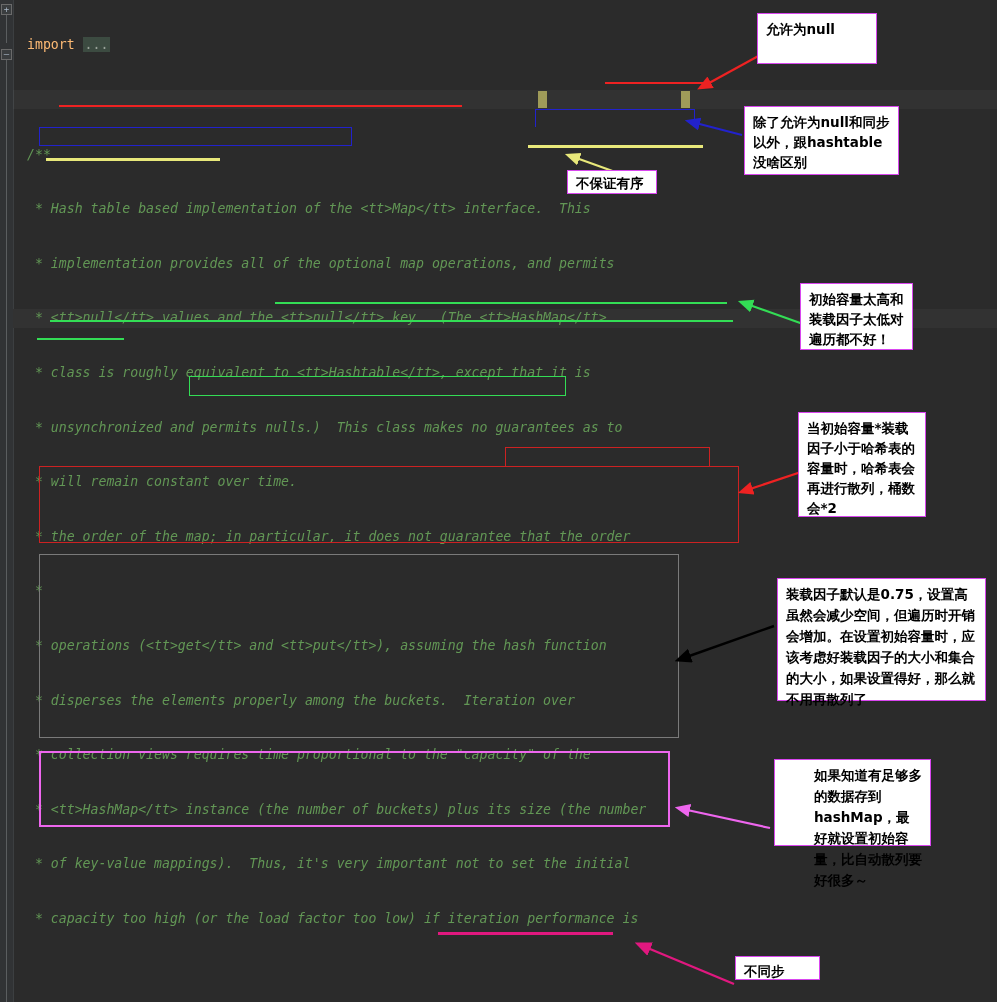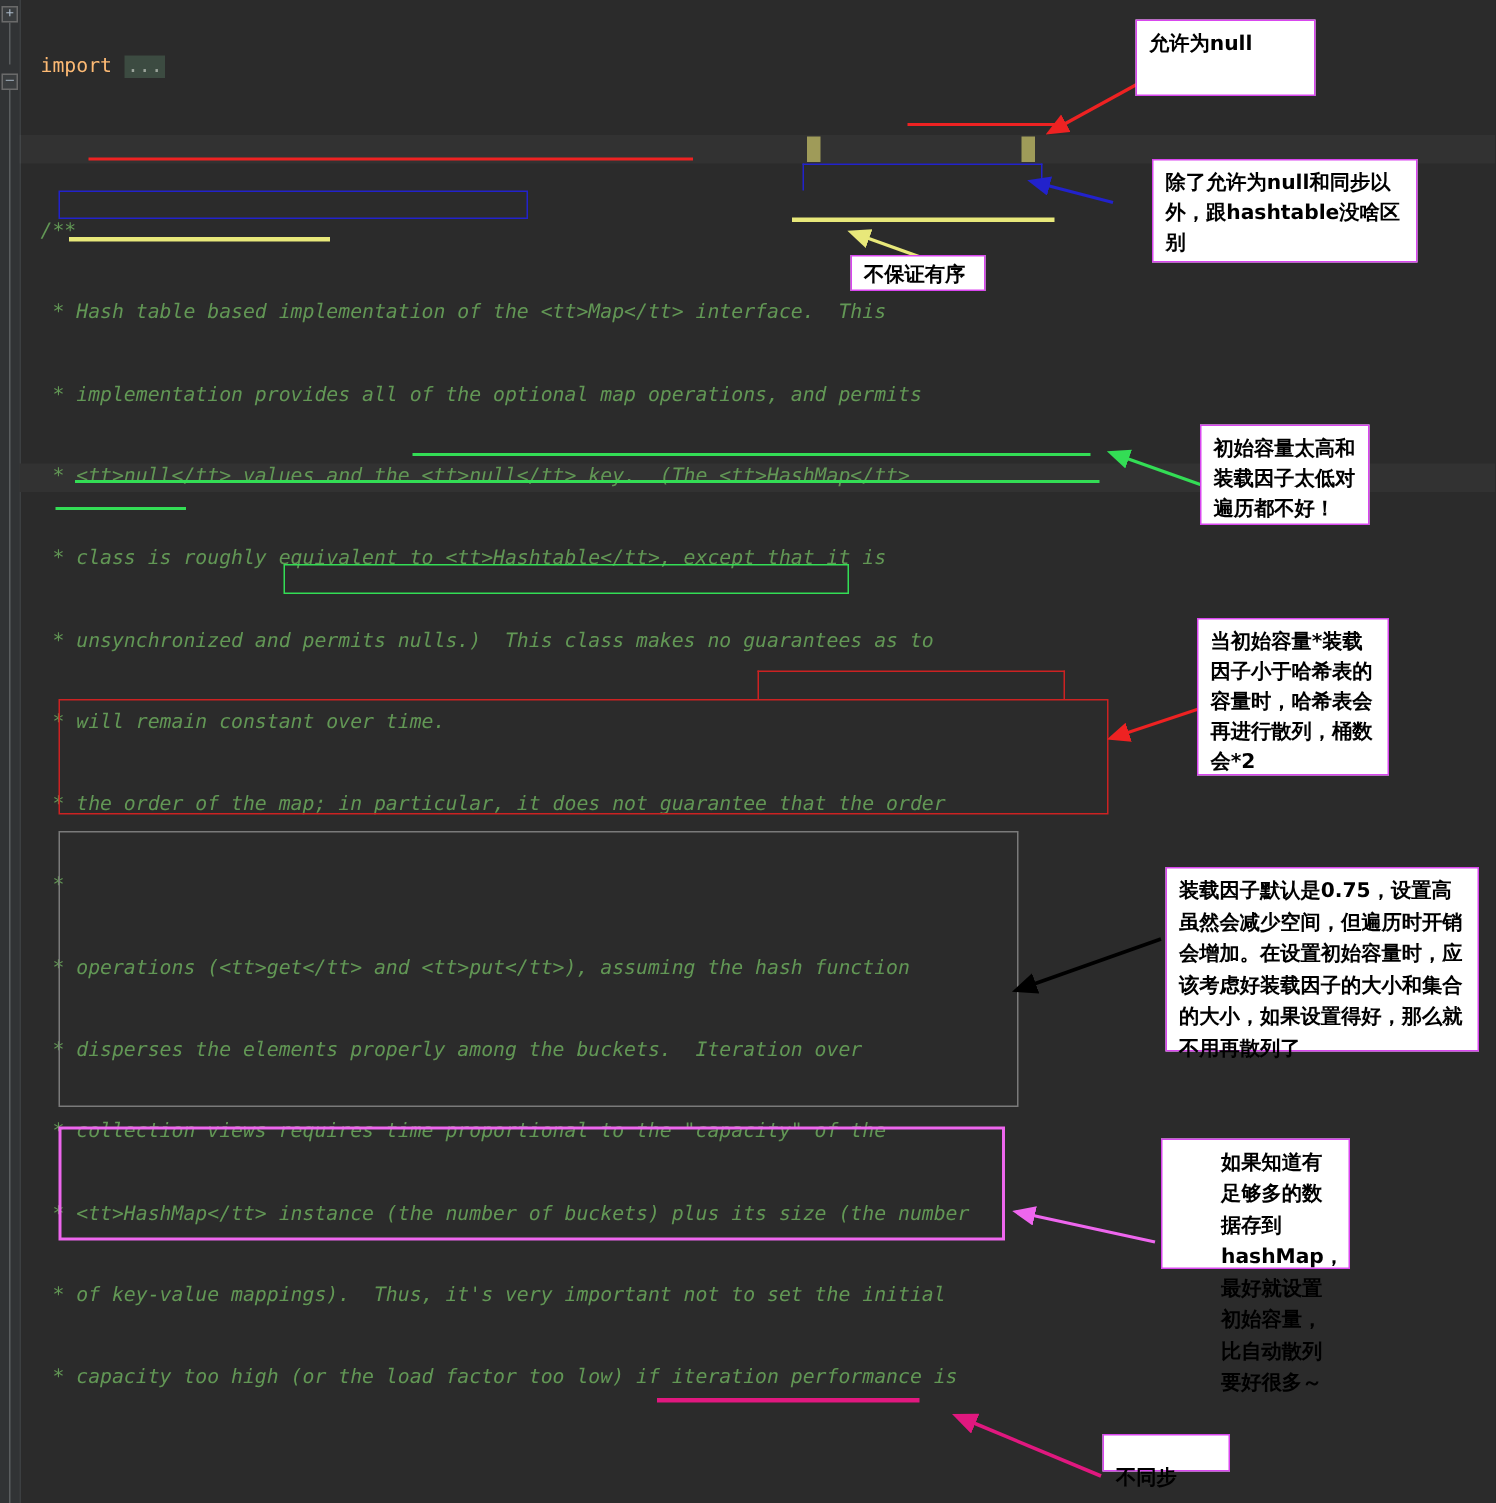--- a/index.html
+++ b/index.html
@@ -236,26 +236,26 @@
     <defs>
         <marker id="ah-pnk" markerWidth="7" markerHeight="7" refX="5.5" refY="3" orient="auto">
       <path d="M0,0 L7,3 L0,6 z" fill="#e0187f"></path>
         </marker>
       </defs>
     <line x1="102" y1="46" x2="6" y2="6" stroke="#e0187f" stroke-width="2.4" marker-end="url(#ah-pnk)"></line>
   </svg>
 
   <div class="note" style="left:757px;top:13px;width:120px;height:51px;">允许为null</div>
 
-  <div class="note" style="left:744px;top:106px;width:177px;height:69px;line-height:20px;margin-left:24px;">除了允许为null和同步以外，跟hashtable没啥区别</div>
+  <div class="note" style="left:744px;top:106px;width:155px;height:69px;line-height:20px;">除了允许为null和同步以外，跟hashtable没啥区别</div>
 
   <div class="note" style="left:567px;top:170px;width:90px;height:24px;padding-top:2px;">不保证有序</div>
 
   <div class="note" style="left:800px;top:283px;width:113px;height:67px;line-height:20px;">初始容量太高和装载因子太低对遍历都不好！</div>
 
   <div class="note" style="left:798px;top:412px;width:128px;height:105px;line-height:20px;">当初始容量*装载因子小于哈希表的容量时，哈希表会再进行散列，桶数会*2</div>
 
   <div class="note" style="left:777px;top:578px;width:209px;height:123px;line-height:21px;">装载因子默认是0.75，设置高虽然会减少空间，但遍历时开销会增加。在设置初始容量时，应该考虑好装载因子的大小和集合的大小，如果设置得好，那么就不用再散列了</div>
 
-  <div class="note" style="left:774px;top:759px;width:126px;height:87px;line-height:21px;padding-left:39px;">如果知道有足够多的数据存到hashMap，最好就设置初始容量，比自动散列要好很多～</div>
-
-  <div class="note" style="left:735px;top:956px;width:85px;height:24px;padding-top:18px;">不同步</div>
+  <div class="note" style="left:774px;top:759px;width:157px;height:87px;line-height:21px;padding-left:39px;">如果知道有足够多的数据存到hashMap，最好就设置初始容量，比自动散列要好很多～</div>
+
+  <div class="note" style="left:735px;top:956px;width:85px;height:24px;padding-top:4px;">不同步</div>
 </div>
 
 </body></html>

